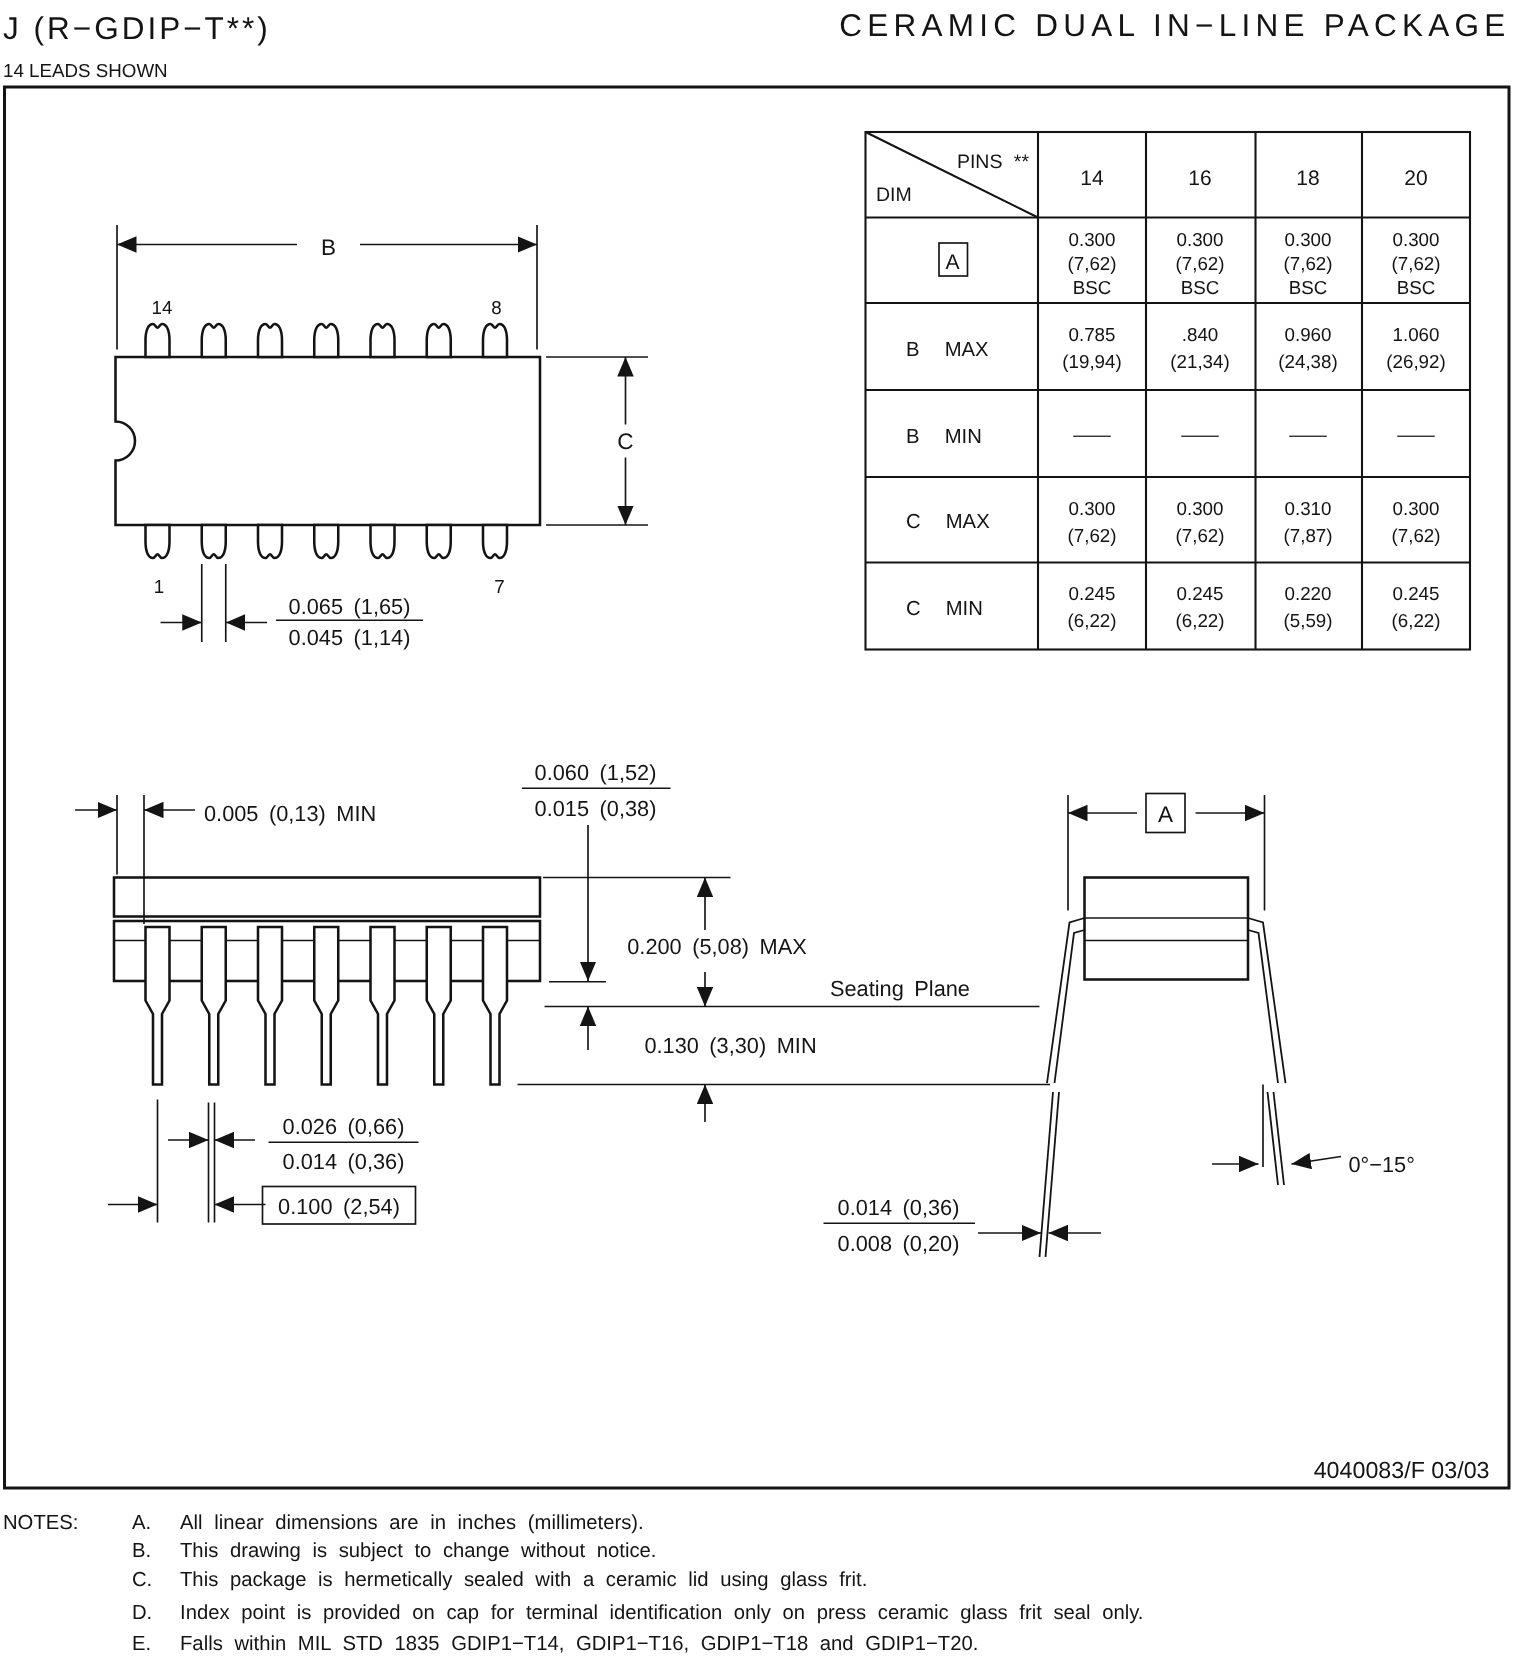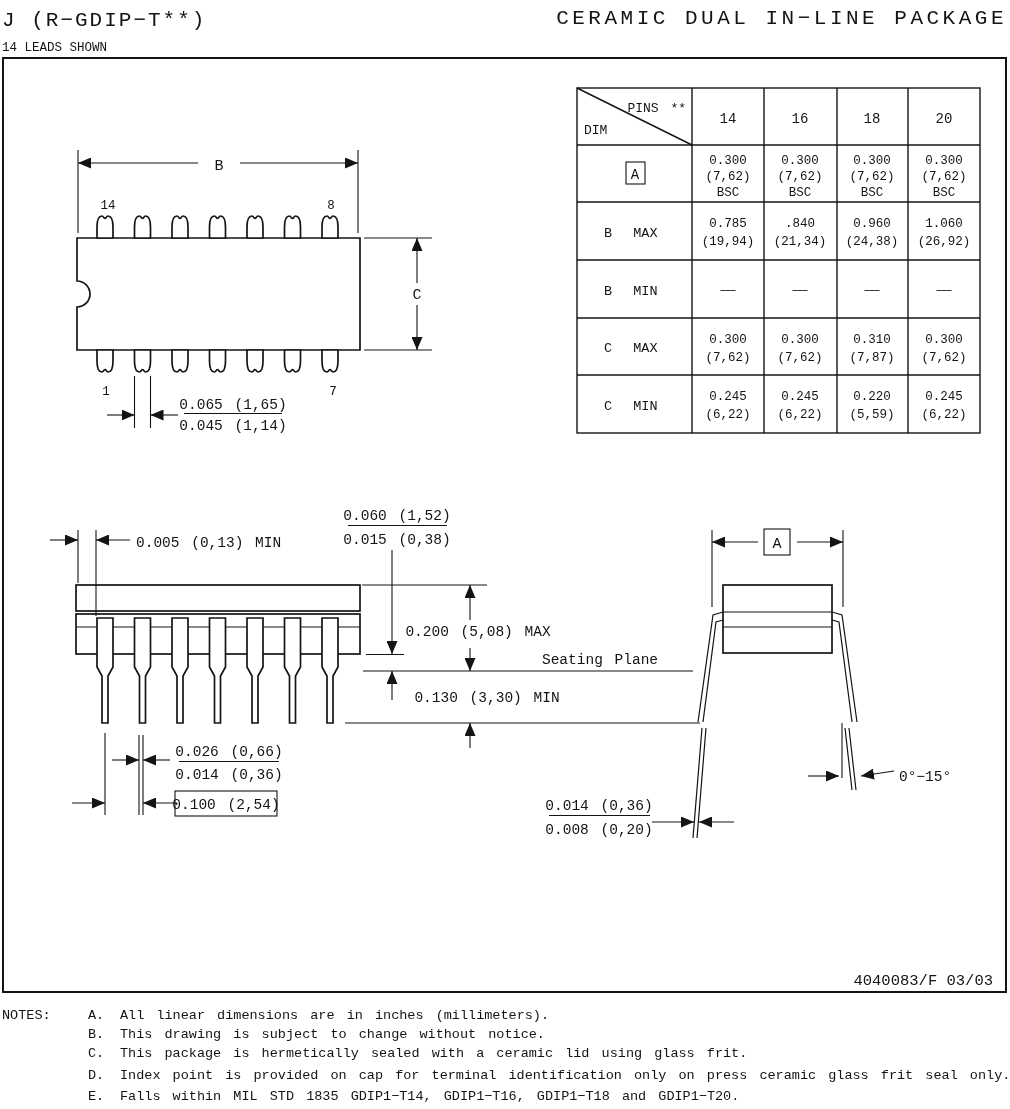--- a/index.html
+++ b/index.html
@@ -1,17 +1,17 @@
 <!DOCTYPE html>
 <html><head>
 <meta charset="utf-8">
 <style>
   html,body{margin:0;padding:0;background:#ffffff;}
   .stage{position:relative;width:1010px;height:1109px;background:#fff;
-         font-family:Liberation Mono, monospace;}
+         font-family:Liberation Sans, sans-serif;}
   svg{display:block;}
   text{fill:#141414;}
   .t   {font-size:14.5px;word-spacing:3px;}
   .ts  {font-size:12.5px;}
   .tt  {font-size:12.5px;}
   .th  {font-size:14px;}
   .tl  {font-size:13.5px;word-spacing:13px;}
   .hdr {font-size:13px;word-spacing:4px;}
   .big {font-size:21px;letter-spacing:2px;}
   .bigr{font-size:21px;letter-spacing:3.5px;}

